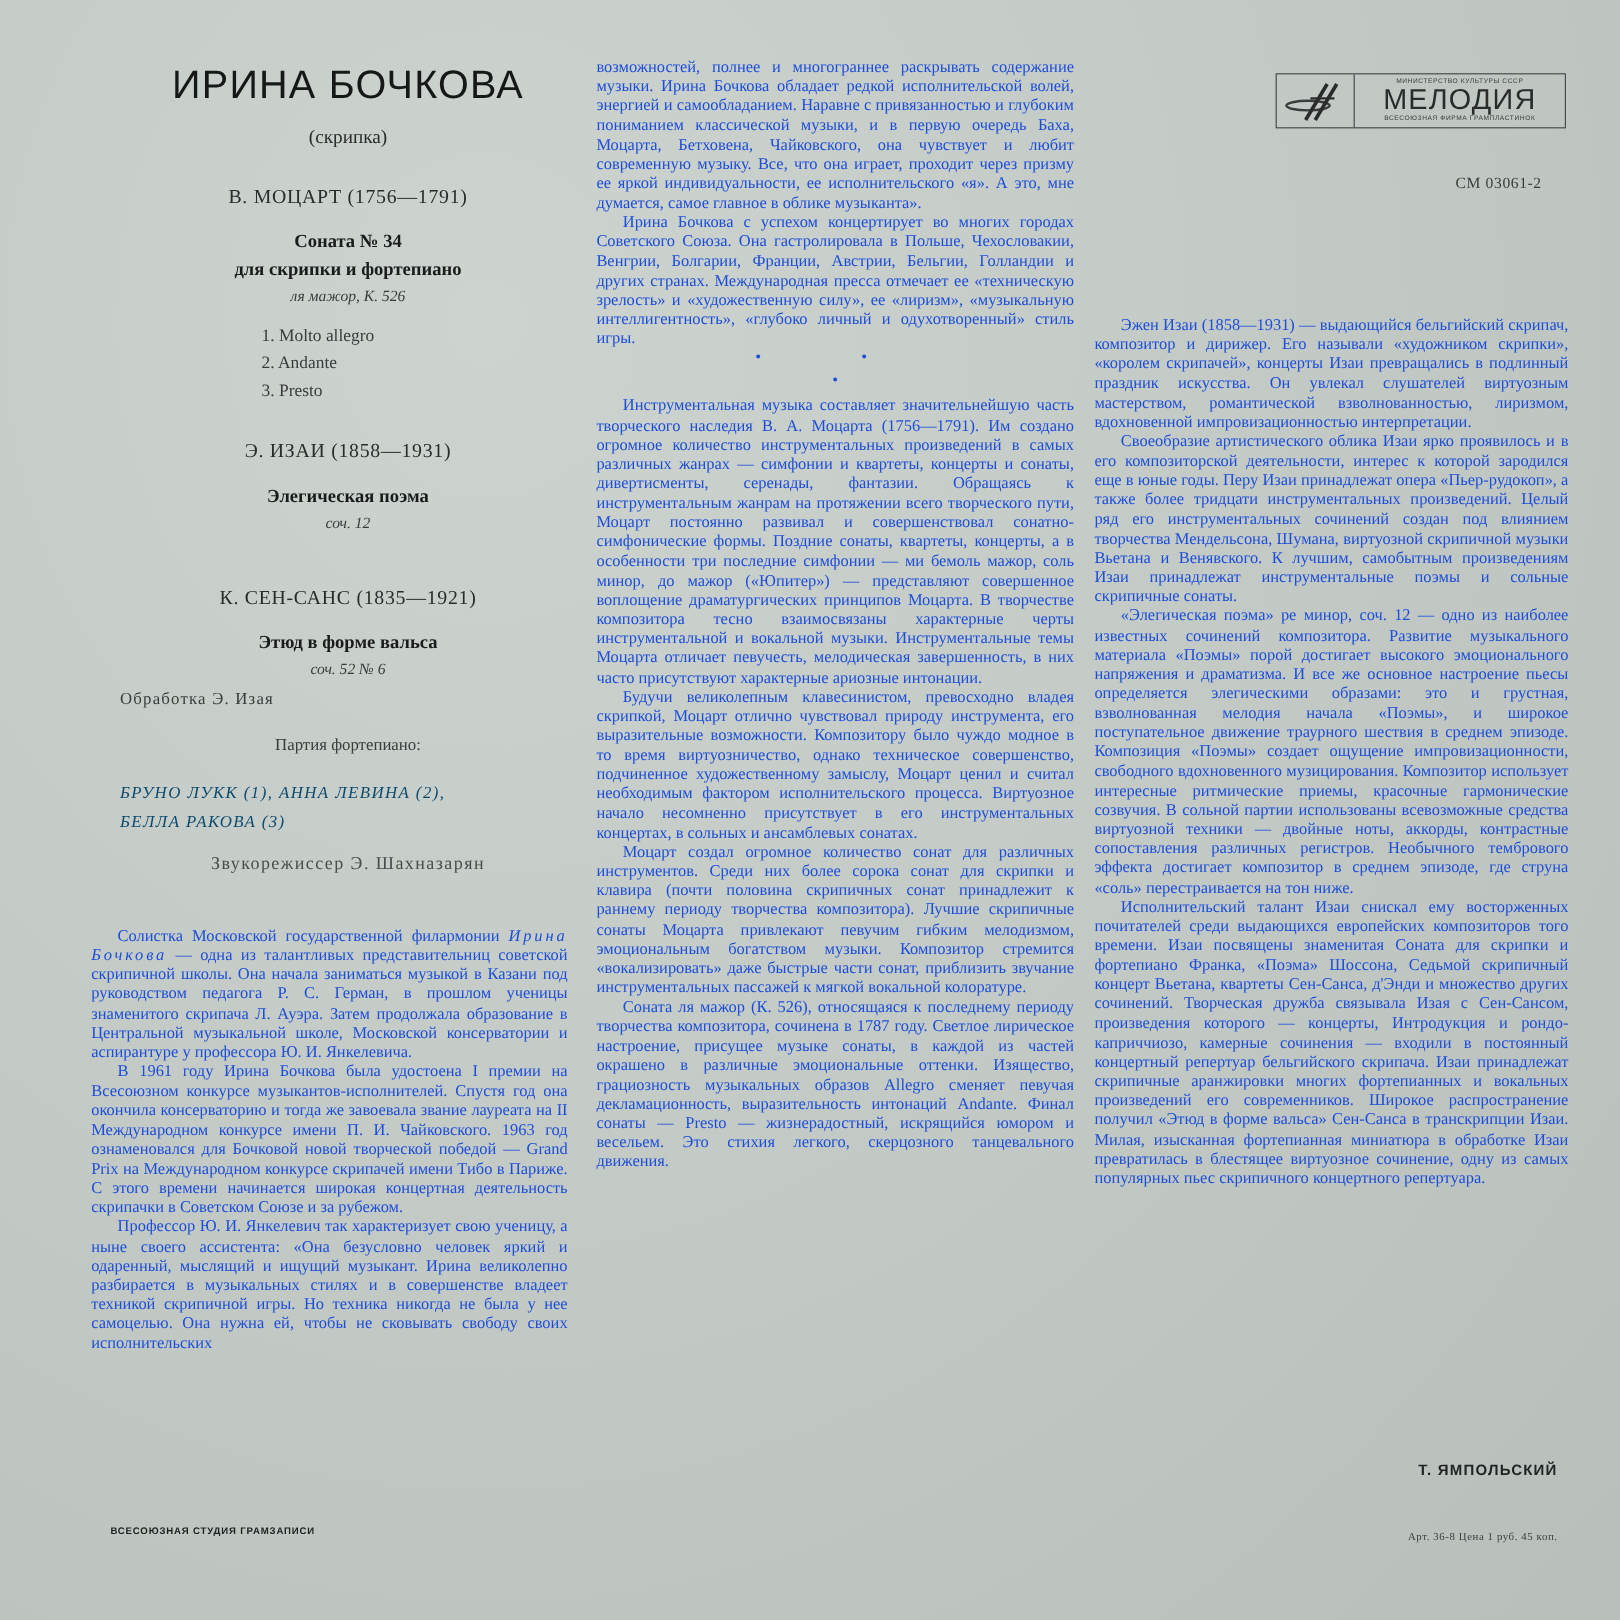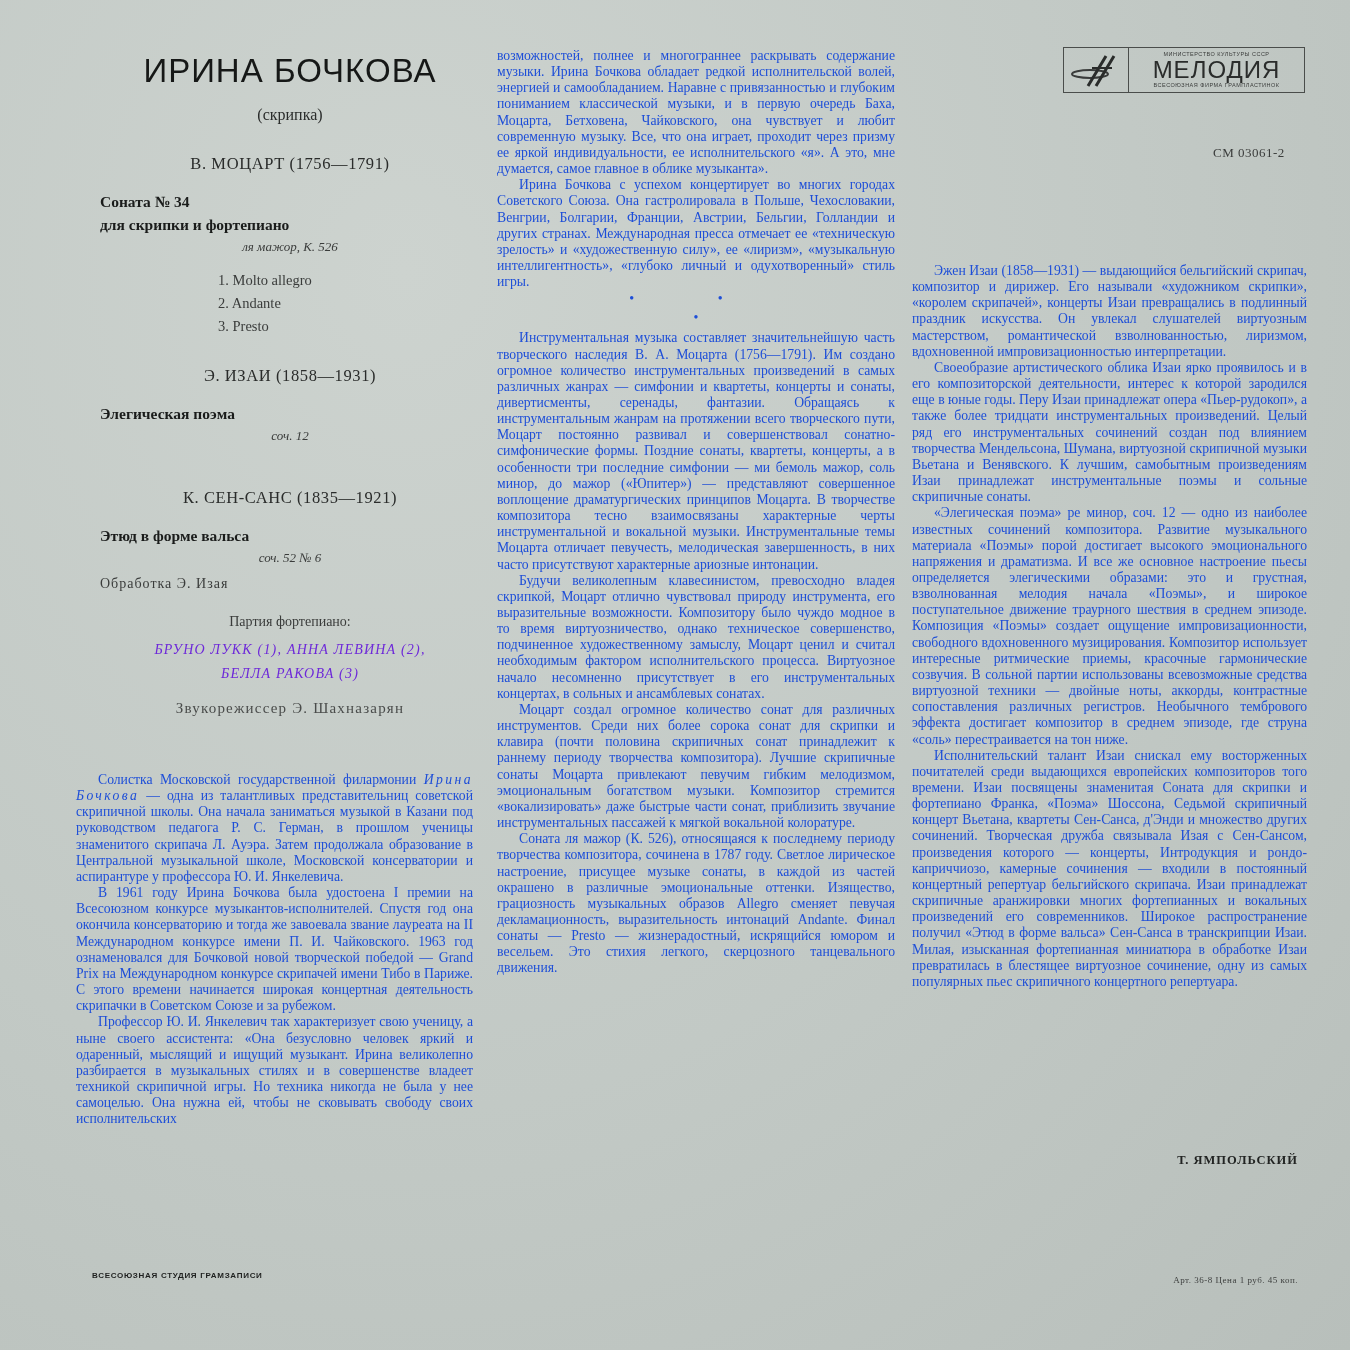--- a/index.html
+++ b/index.html
@@ -12,46 +12,46 @@
     position: relative;
   }
   .col { position: absolute; }
   .col-left { left: 100px; top: 48px; width: 380px; }
   .col-mid { left: 497px; top: 48px; width: 398px; }
   .col-right { left: 912px; top: 48px; width: 395px; }
 
   .artist { font-family: "Liberation Sans", sans-serif; font-size: 33px; letter-spacing: 1px; text-align: center; margin: 4px 0 0 0; color: #161817; font-weight: normal; }
   .instrument { text-align: center; font-size: 16px; margin-top: 16px; color: #2a2c2b; }
   .composer { text-align: center; font-size: 16.5px; letter-spacing: 0.6px; margin-top: 30px; color: #2a2c2b; }
-  .work-title { font-weight: bold; font-size: 15.5px; margin-top: 16px; line-height: 23px; color: #1a1c1b; }
+  .work-title { text-align: center; font-weight: bold; font-size: 15.5px; margin-top: 16px; line-height: 23px; color: #1a1c1b; }
   .work-sub { text-align: center; font-style: italic; font-size: 13px; margin-top: 3px; color: #3a3c3b; }
   .movements { margin: 14px 0 0 118px; padding: 0; list-style: none; font-size: 14.5px; line-height: 23px; color: #3a3c3b; }
   .arr { text-align: left; font-size: 14px; letter-spacing: 1px; margin-top: 10px; color: #3a3c3b; }
   .piano-label { text-align: center; font-size: 14px; margin-top: 22px; color: #3a3c3b; }
-  .pianists { text-align: center; font-style: italic; font-size: 14px; letter-spacing: 1.2px; line-height: 24px; margin-top: 8px; color: #6d28d9; }
+  .pianists { font-style: italic; font-size: 14px; letter-spacing: 1.2px; line-height: 24px; margin-top: 20px; color: #0c4a6e; }
   .engineer { text-align: center; font-size: 15px; letter-spacing: 1.2px; margin-top: 14px; color: #4a4c4b; }
 
   .body-text { font-size: 13.7px; line-height: 16.15px; text-align: justify; color: #1d4ed8; hyphens: auto; }
   .body-text p { margin: 0; text-indent: 22px; }
   .bio { position: absolute; left: 76px; top: 772px; width: 397px; }
   .bold { font-weight: normal; }
   .spaced { font-style: italic; letter-spacing: 2.4px; }
   .divider-dots { text-align: center; font-size: 14px; letter-spacing: 40px; margin: 2px 0 6px 0; line-height: 14px; }
   .divider-dot { text-align: center; font-size: 14px; margin: 0 0 6px 0; line-height: 12px; }
 
   .studio { position: absolute; left: 92px; top: 1271px; font-family: "Liberation Sans", sans-serif; font-weight: bold; font-size: 8px; letter-spacing: 0.7px; color: #1e201f; }
 
-  .logo { position: absolute; left: 1063px; top: 47px; width: 240px; height: 44px; border: 1.5px solid #4a4d4b; display: flex; text-align: center; }
+  .logo { position: absolute; left: 1063px; top: 61px; width: 240px; height: 44px; border: 1.5px solid #4a4d4b; display: flex; text-align: center; }
   .logo-mark { width: 64px; border-right: 1.5px solid #4a4d4b; display: flex; align-items: center; justify-content: center; }
   .logo-text { flex: 1; display: flex; flex-direction: column; align-items: center; justify-content: center; padding: 0 4px; }
   .logo-top, .logo-bottom { font-family: "Liberation Sans", sans-serif; font-size: 5.5px; letter-spacing: 0.5px; color: #3a3c3b; line-height: 7px; }
   .logo-main { font-family: "Liberation Sans", sans-serif; font-size: 24px; letter-spacing: 1px; color: #2a2c2b; line-height: 24px; }
   .catalog { position: absolute; left: 1213px; top: 145px; font-size: 13px; letter-spacing: 0.5px; color: #3a3c3b; }
 
-  .signature { position: absolute; right: 52px; top: 1153px; font-family: Liberation Serif, serif; font-size: 12.5px; letter-spacing: 1px; color: #222423; font-weight: bold; text-align: center; }
+  .signature { position: absolute; right: 52px; top: 1218px; font-family: Liberation Sans, sans-serif; font-size: 12.5px; letter-spacing: 1px; color: #222423; font-weight: bold; text-align: center; }
   .price { position: absolute; right: 52px; top: 1275px; font-size: 9px; color: #3d3f3e; letter-spacing: 0.5px; }
 </style>
 </head>
 <body>
 
 <div class="col col-left">
   <h1 class="artist">ИРИНА БОЧКОВА</h1>
   <div class="instrument">(скрипка)</div>
 
   <div>

